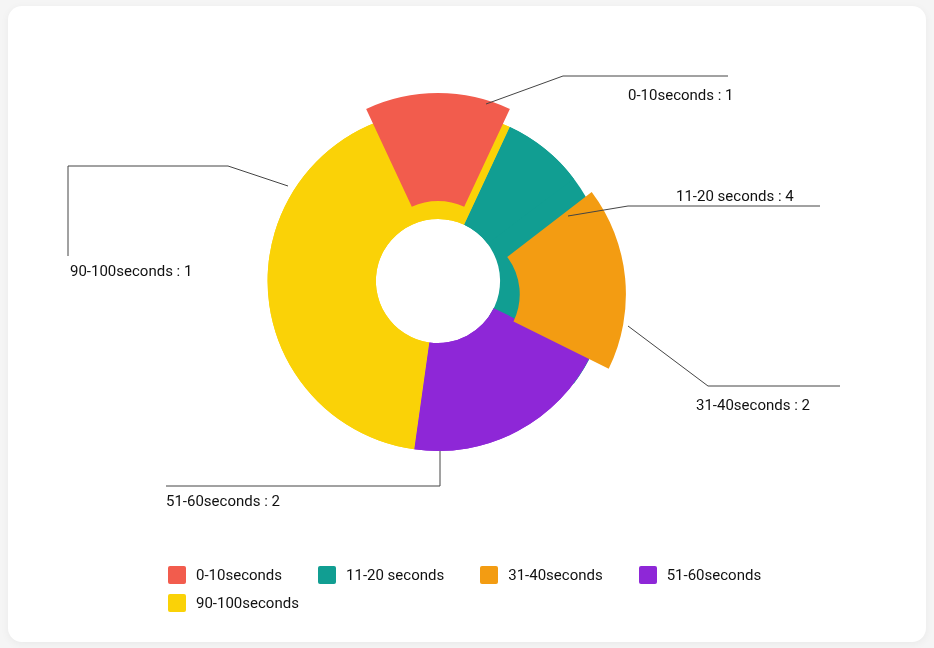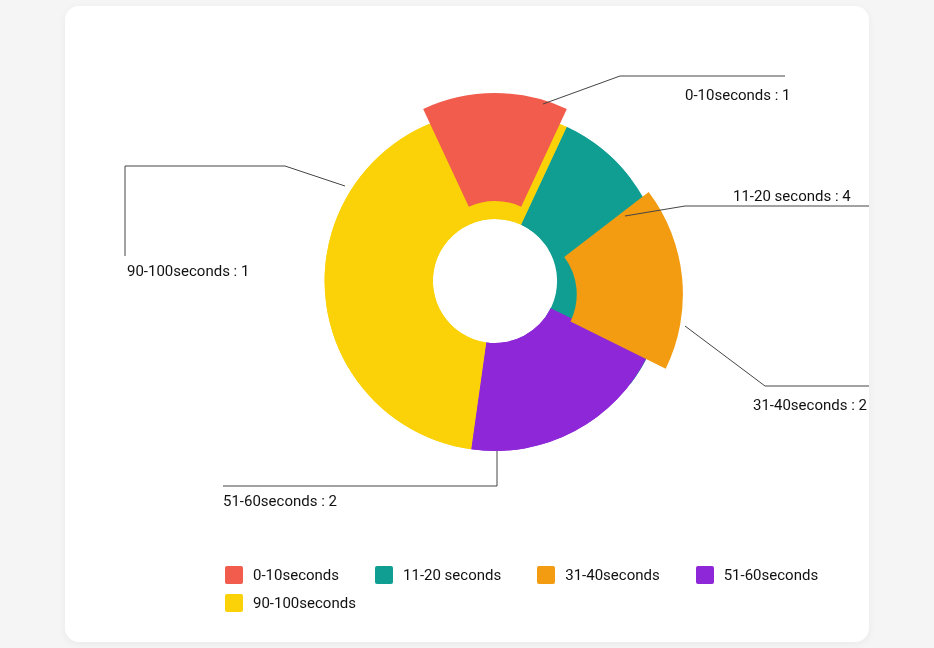--- a/index.html
+++ b/index.html
@@ -5,21 +5,21 @@
   html, body {
     margin: 0;
     padding: 0;
     width: 934px;
     height: 648px;
     font-family: -apple-system, BlinkMacSystemFont, "Segoe UI", Roboto, Helvetica, Arial, sans-serif;
     background: #f5f5f5;
   }
   .card {
     box-sizing: border-box;
-    width: 804px;
+    width: 918px;
     height: 636px;
     margin: 6px auto;
     background: #ffffff;
     border-radius: 14px;
     box-shadow: 0 2px 8px rgba(0,0,0,0.05);
     position: relative;
     overflow: hidden;
   }
   svg { display: block; }
   .legend {

